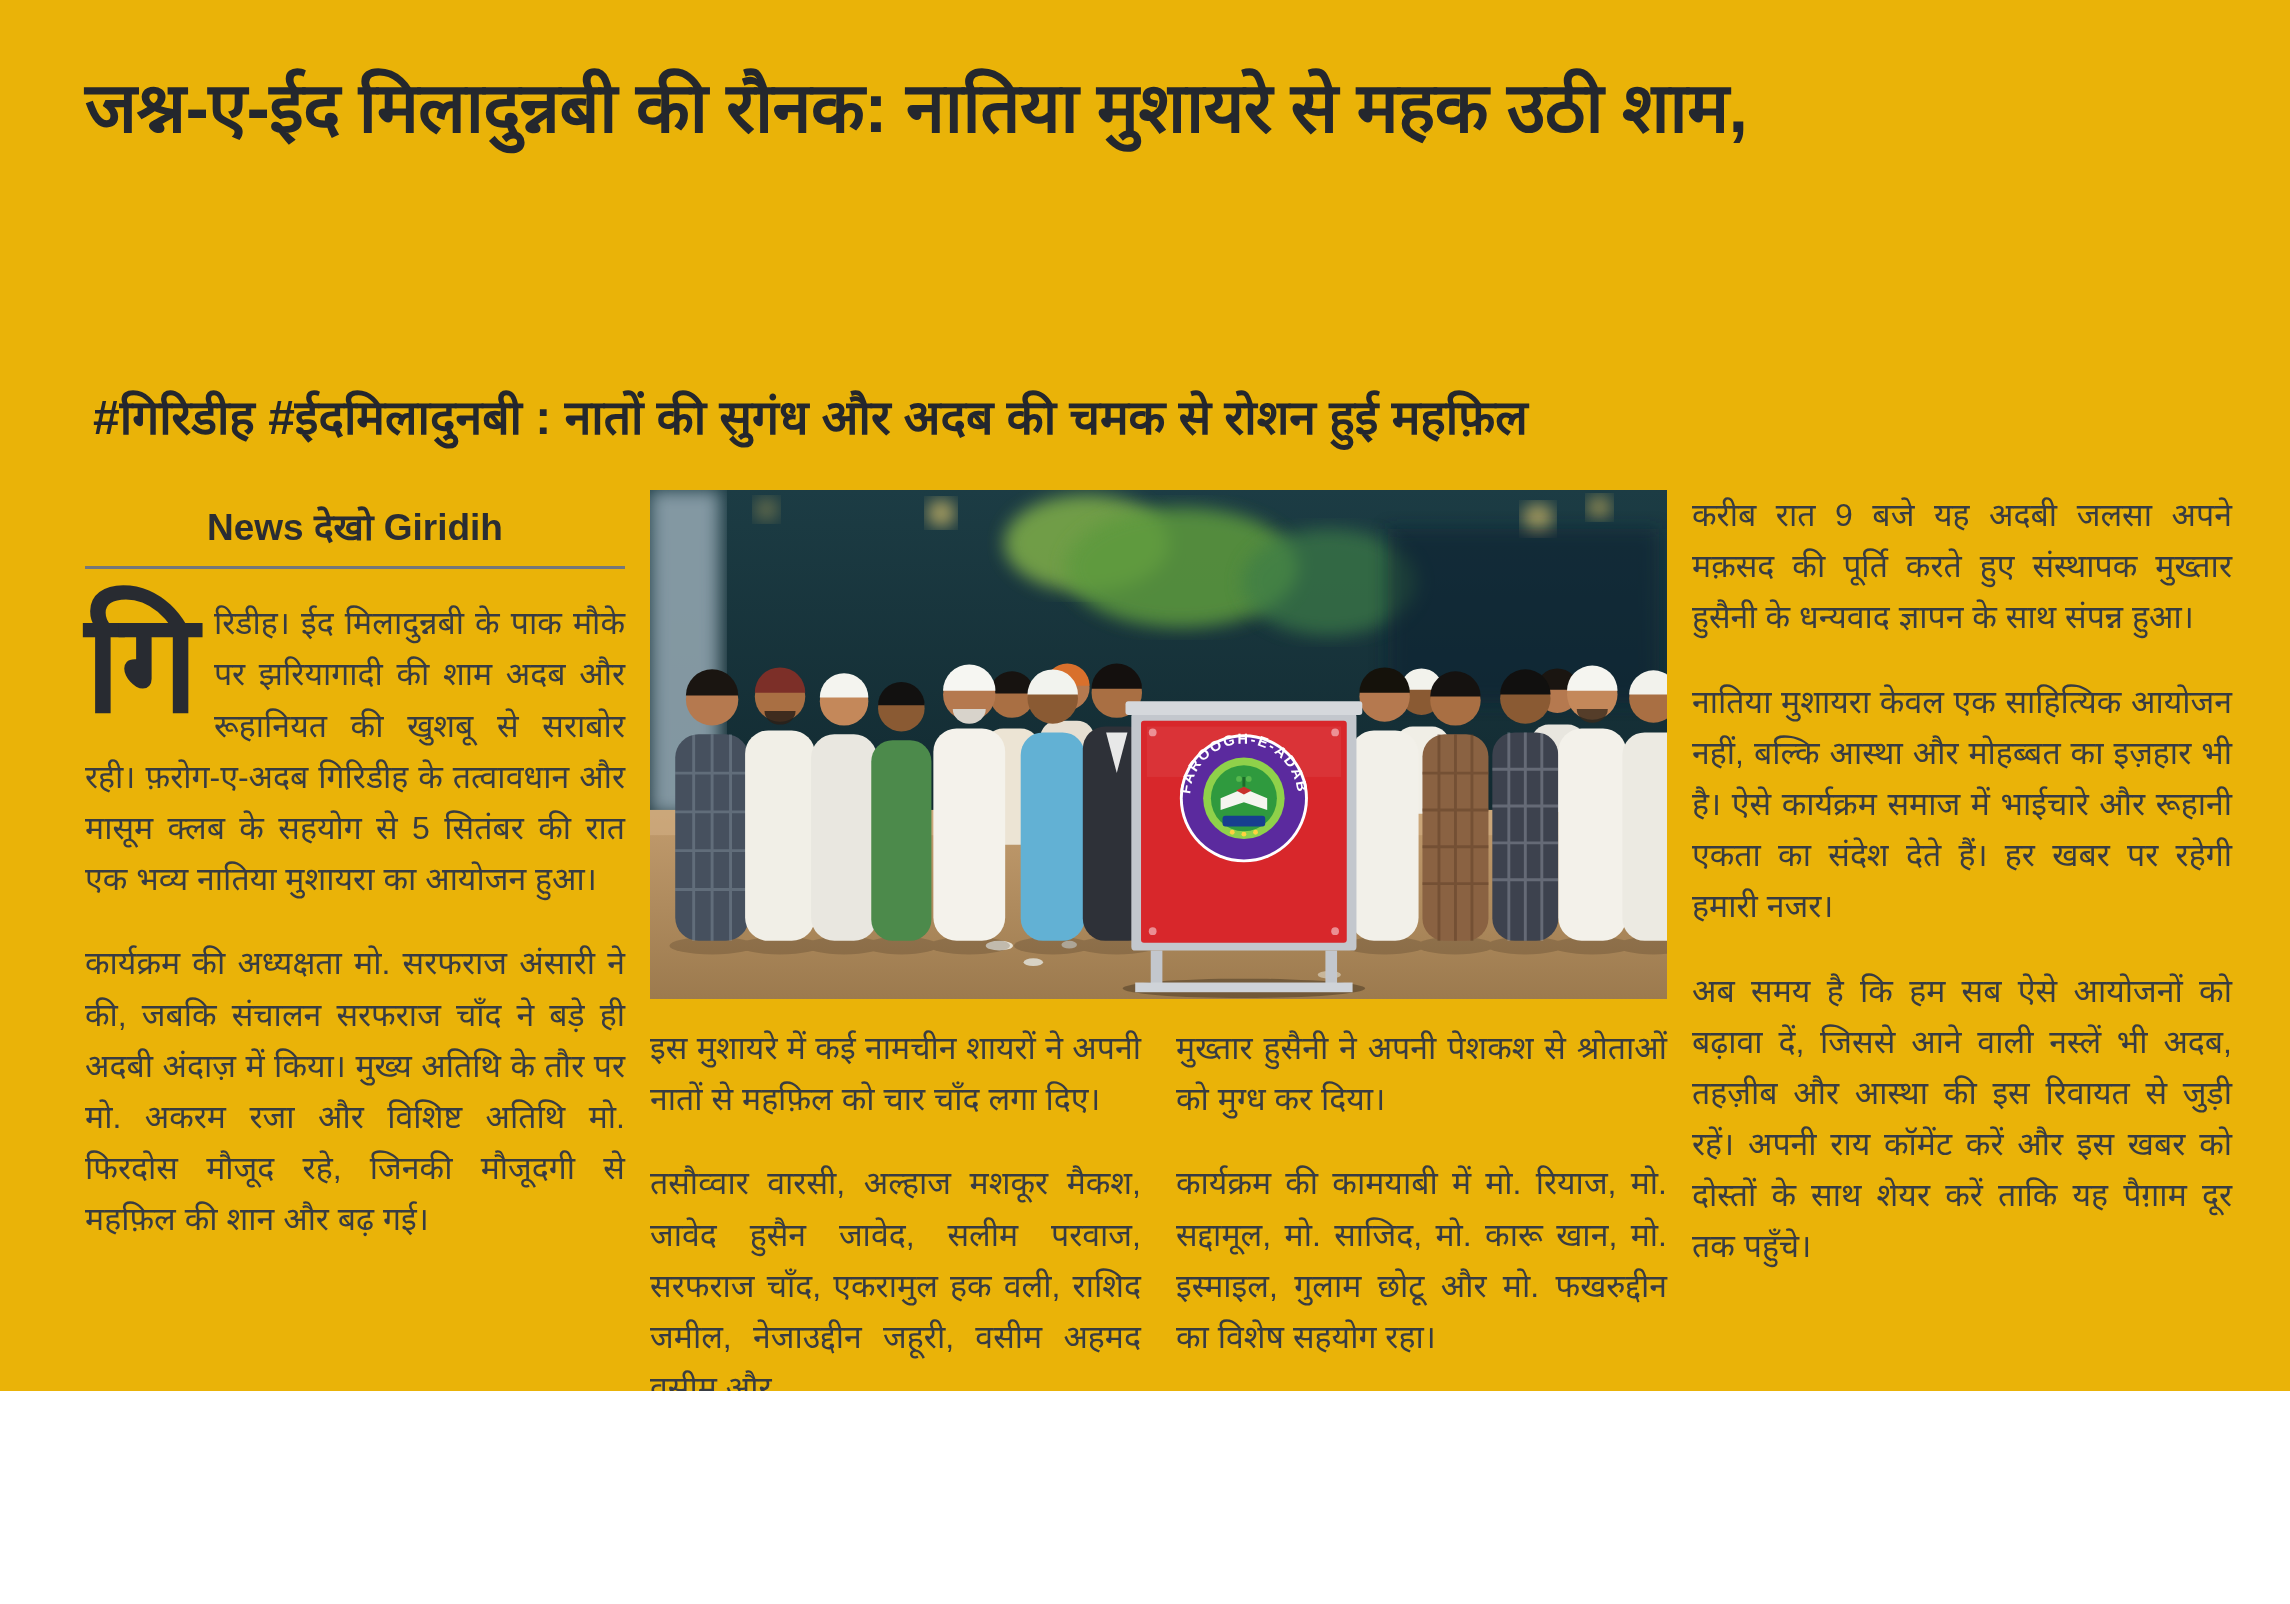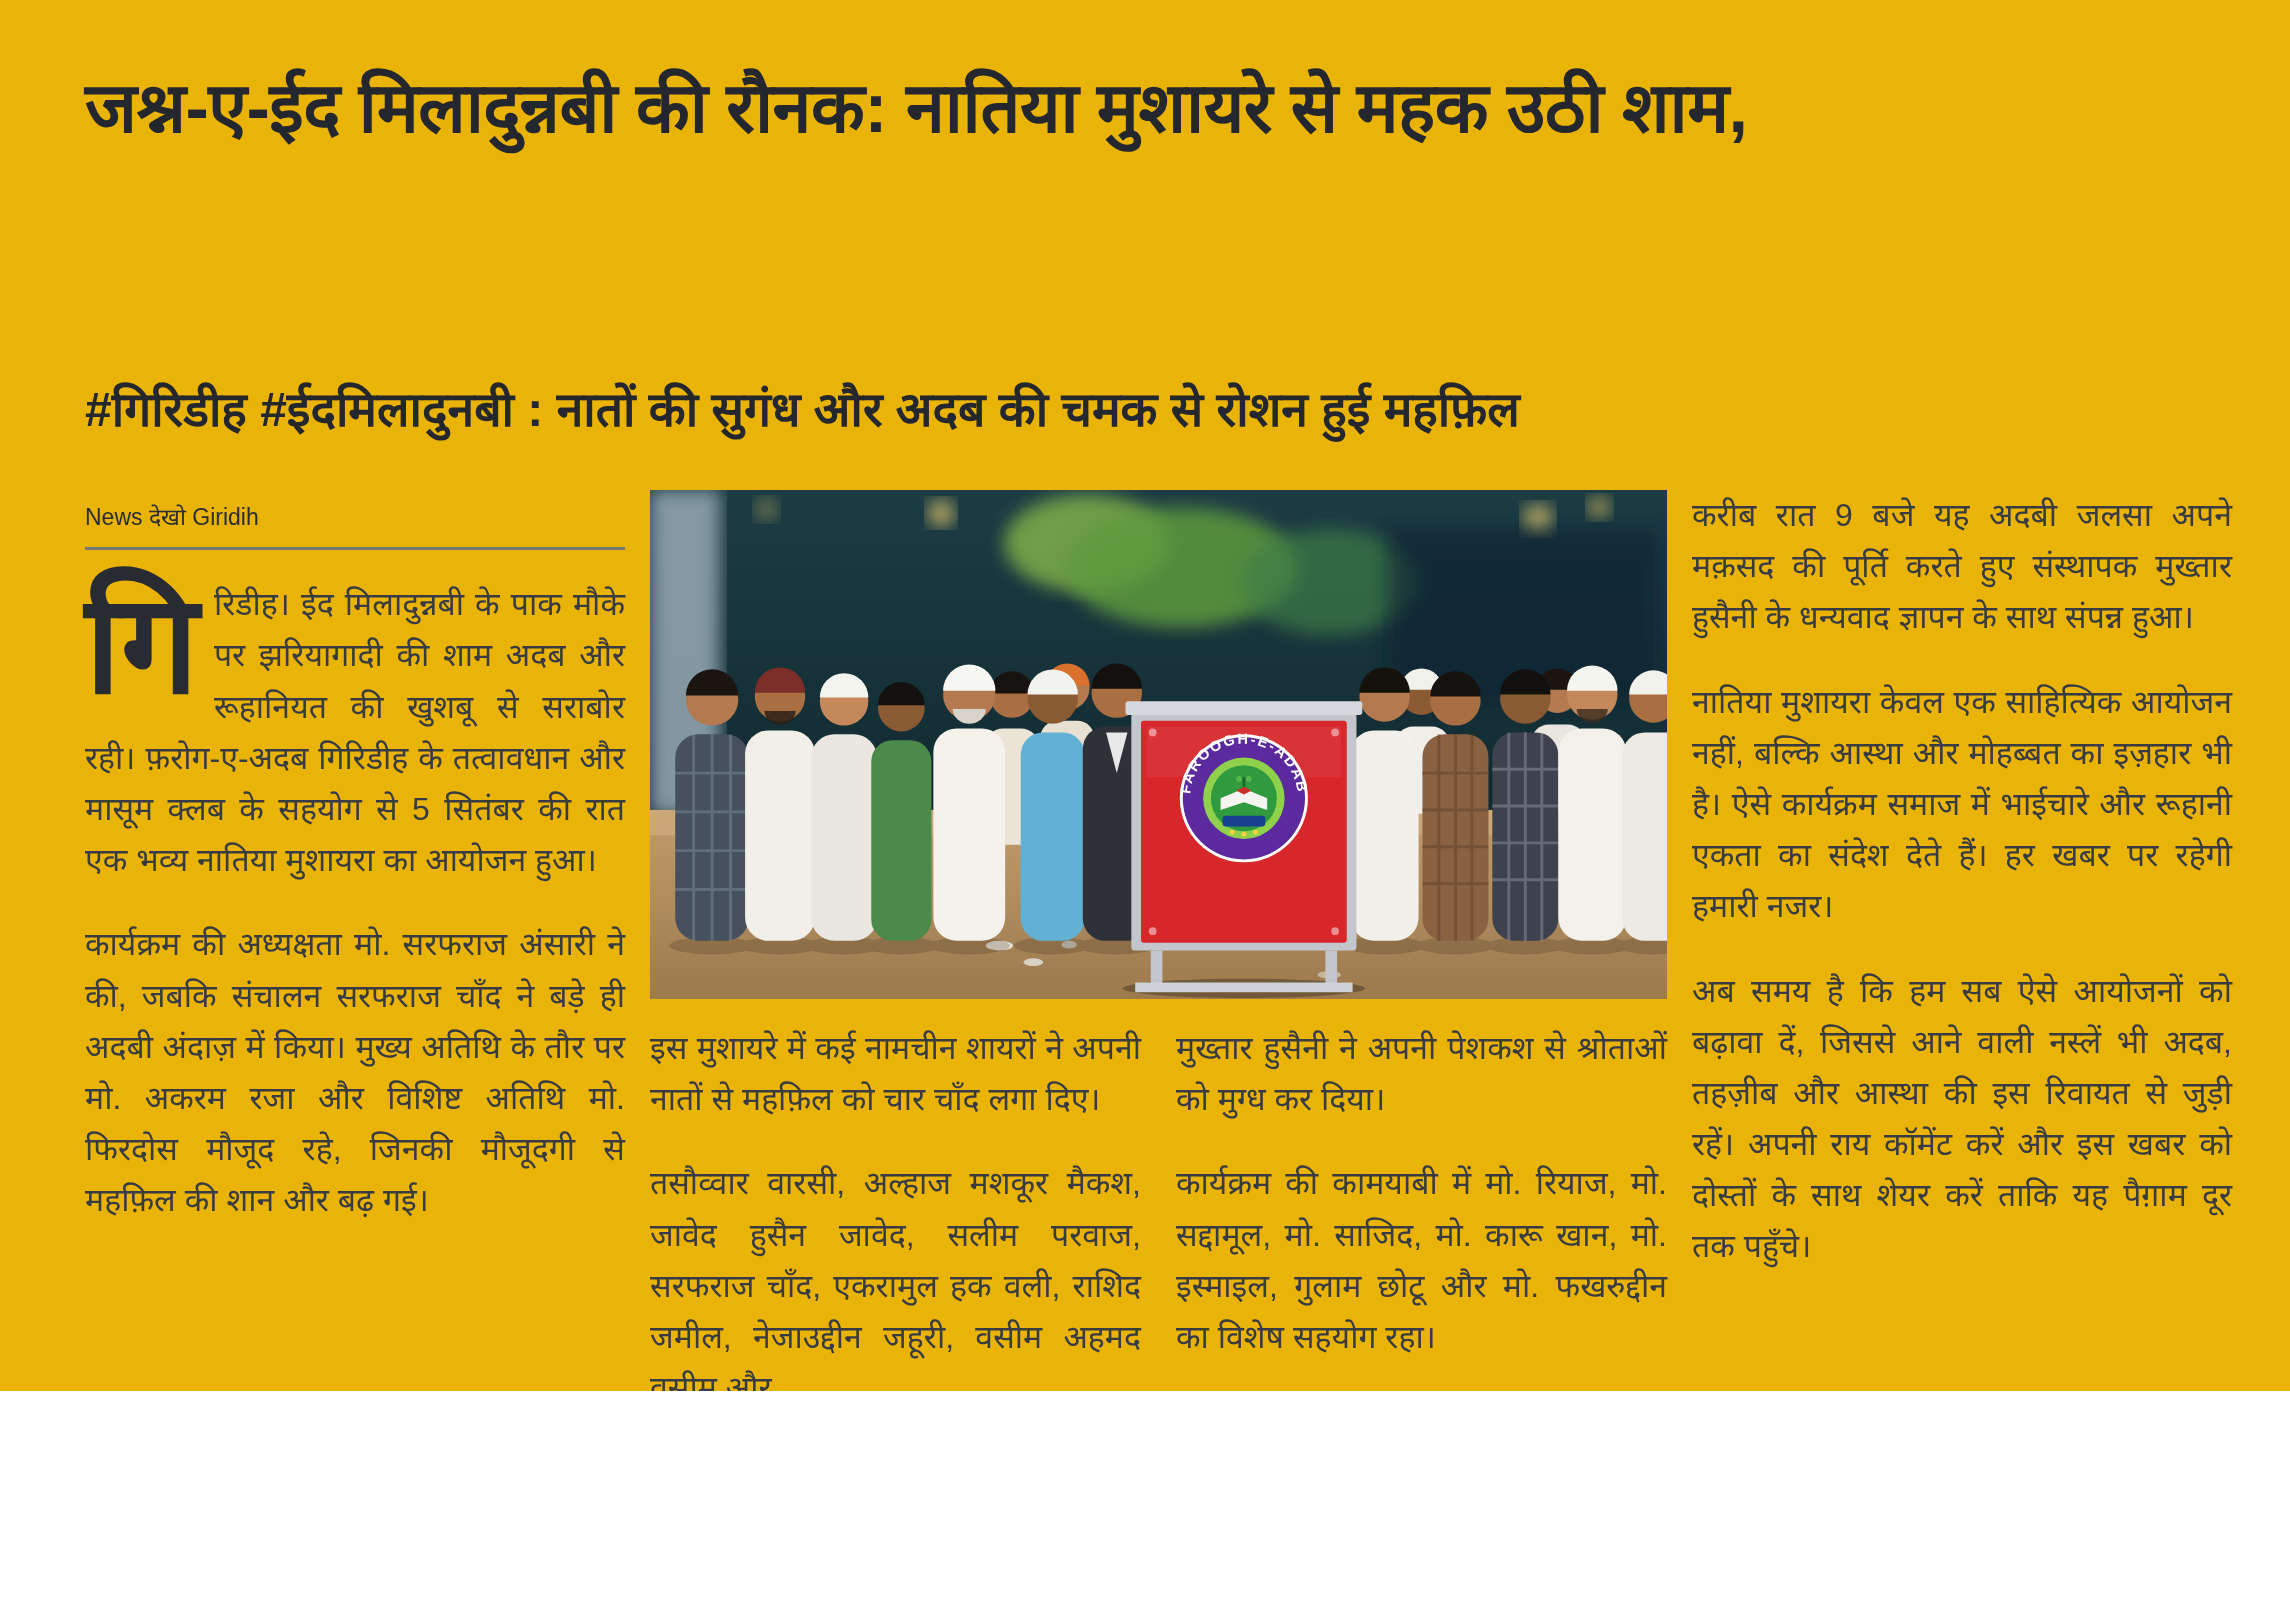--- a/index.html
+++ b/index.html
@@ -2,27 +2,27 @@
 <html lang="hi"><head>
 <meta charset="utf-8">
 <title>News Article</title>
 <style>
   html,body{margin:0;padding:0;background:#ffffff;}
   body{width:2290px;height:1605px;font-family:"Liberation Sans","DejaVu Sans",sans-serif;}
   .page{position:relative;width:2290px;height:1391px;background:#eab308;overflow:hidden;}
 
   .headline{position:absolute;left:85px;top:58px;width:2158px;margin:0;
     font-size:70px;line-height:1.43;font-weight:800;color:#24272d;letter-spacing:-0.5px;}
-  .subheadline{position:absolute;left:85px;top:380px;width:2158px;margin:0;
+  .subheadline{position:absolute;left:85px;top:380px;width:2158px;margin:8px;
     font-size:48px;line-height:1.25;font-weight:700;color:#24272d;}
 
   .content{position:absolute;left:85px;top:490px;width:2146px;
     display:grid;grid-template-columns:540px 1017px 540px;column-gap:25px;}
 
-  .kicker{font-size:23px;font-weight:400;color:#2a2d33;text-align:left;margin-top:9.7px;}
+  .kicker{font-size:37px;font-weight:700;color:#2a2d33;text-align:center;margin-top:9.7px;}
   .kicker-rule{border:none;border-top:3.9px solid #75777a;margin:15.5px 0 29px 0;}
 
   .para{font-size:32px;line-height:1.6;text-align:justify;color:#383c42;margin:0 0 33px 0;}
   .dropcap{float:left;font-size:138px;line-height:0.78;font-weight:800;color:#282b31;
     padding:11.6px 15.5px 0 0;}
 
   .photo{width:1017px;height:509px;background:#1d3a40;overflow:hidden;}
   .photo svg{display:block;}
 
   .midcols{display:grid;grid-template-columns:491px 491px;column-gap:35px;margin-top:24px;}

